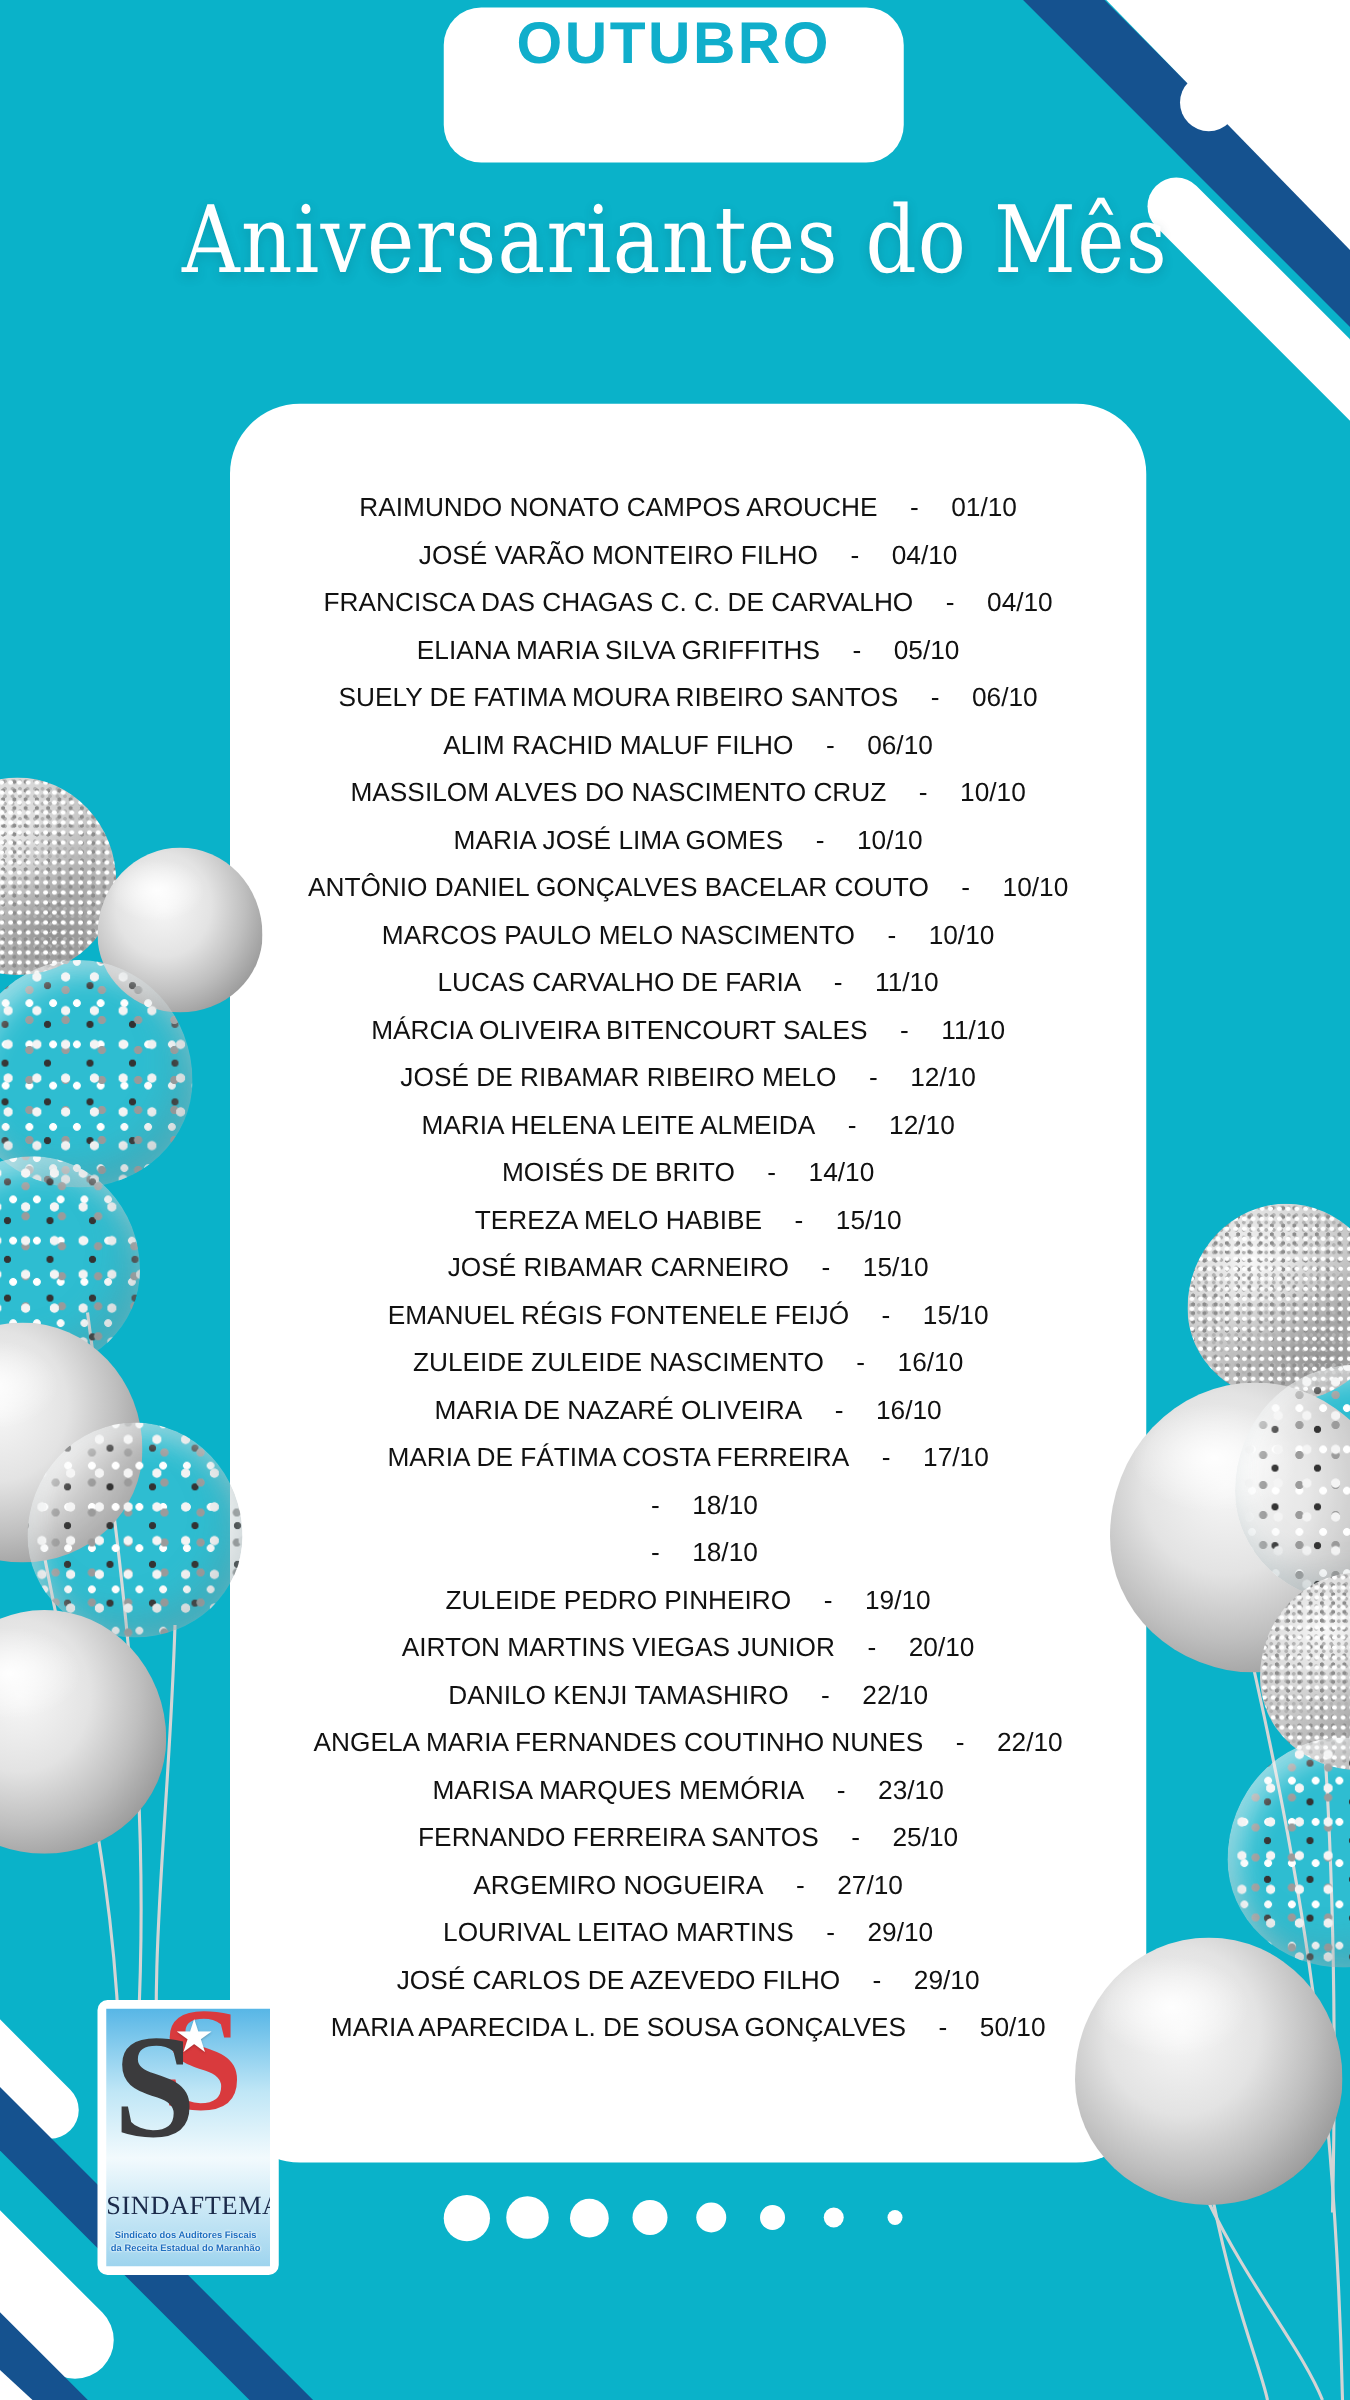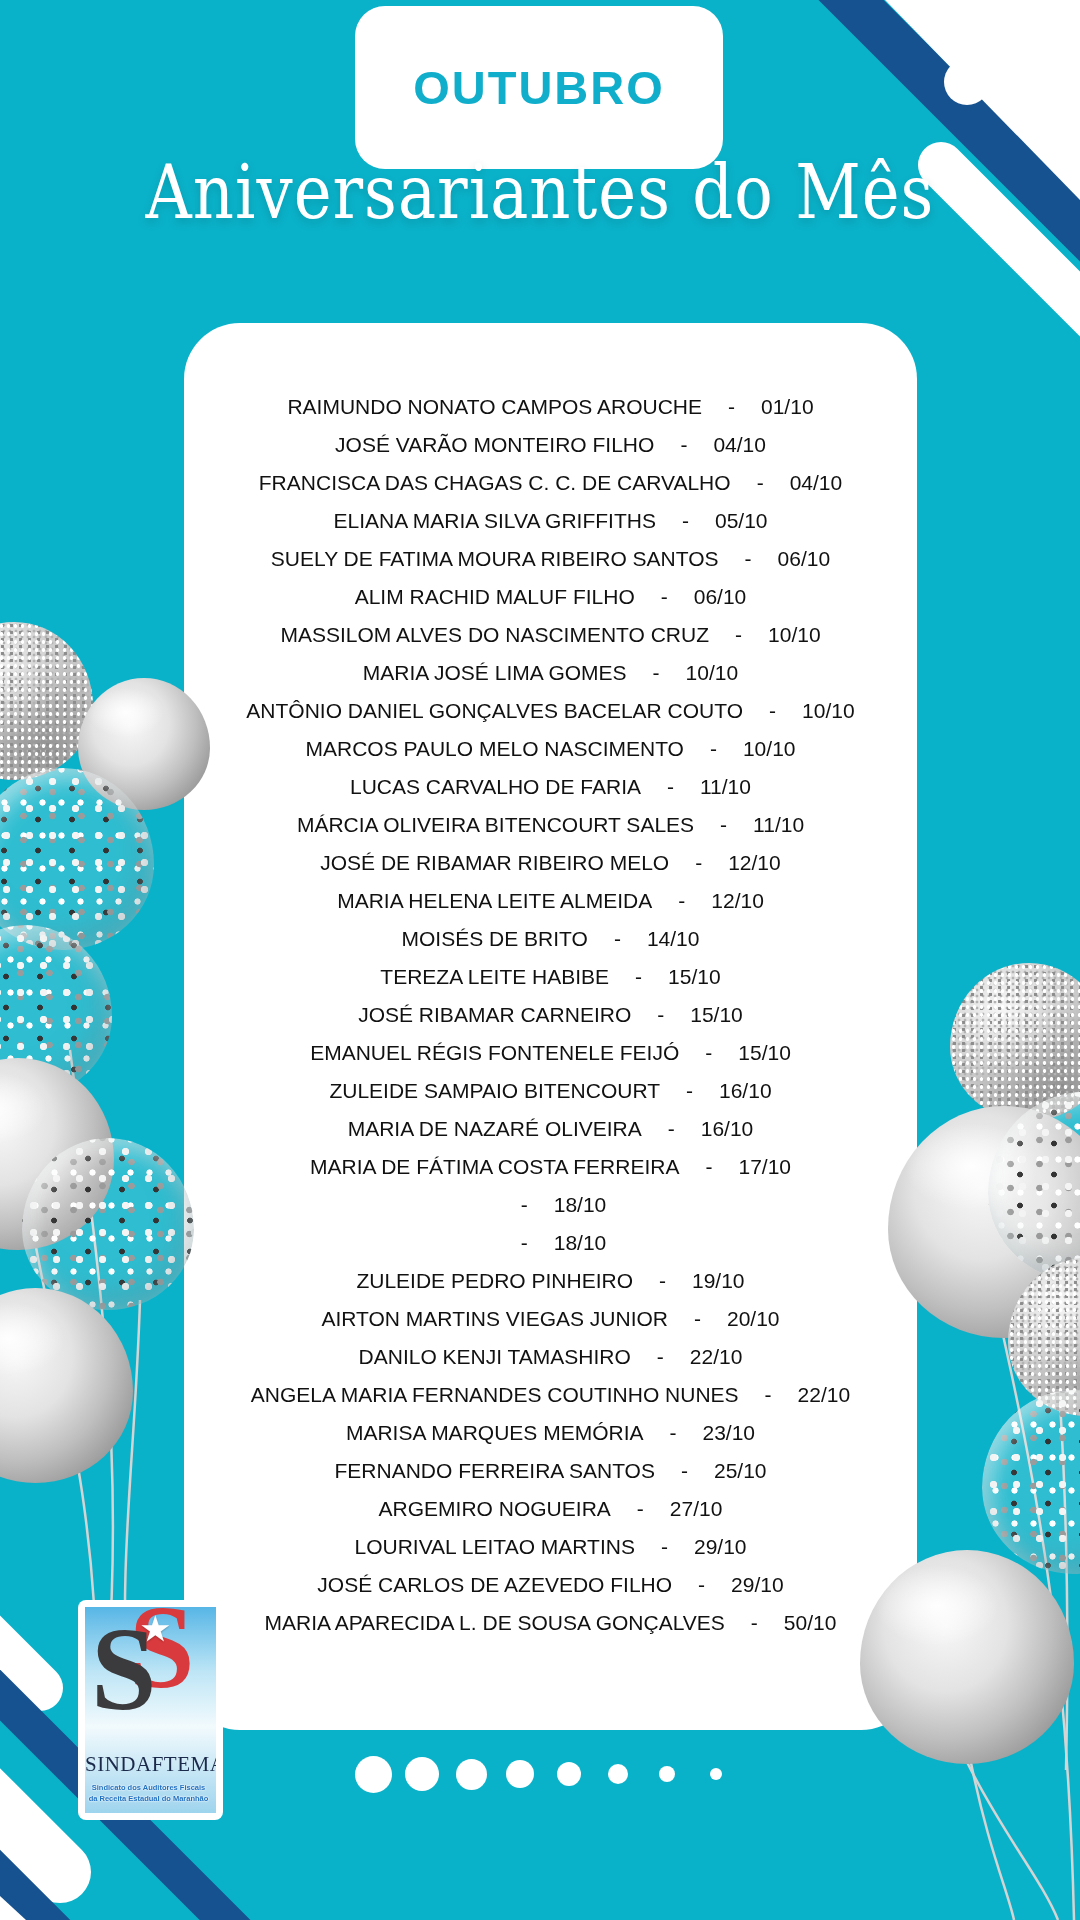--- a/index.html
+++ b/index.html
@@ -11,23 +11,23 @@
   html,body{margin:0;padding:0;background:#888;}
   .canvas{
     position:relative;width:1080px;height:1920px;margin:0 auto;
     background:var(--teal);overflow:hidden;
     font-family:"Liberation Sans",sans-serif;
   }
   .deco{position:absolute;left:0;top:0;z-index:1;pointer-events:none;}
 
   
   .month-box{
-    position:absolute;left:355px;top:6px;width:368px;height:163px;
+    position:absolute;left:355px;top:6px;width:368px;height:124px;
     background:#ffffff;border-radius:30px;z-index:2;
-    display:flex;align-items:center;justify-content:center;
+    display:flex;align-items:flex-start;justify-content:center;
   }
   .month-box span{
     color:var(--month-color);font-weight:bold;font-size:47px;letter-spacing:2px;
   }
 
   
   .page-title{
     position:absolute;left:0;right:0;top:150px;z-index:2;margin:0;
     text-align:center;color:#ffffff;font-weight:normal;
     font-family:"DejaVu Serif",serif;font-size:64px;letter-spacing:1px;
@@ -211,36 +211,36 @@
           <span>MARIA HELENA LEITE ALMEIDA</span>
           <span class="sep">-</span>
           <span>12/10</span>
         </div>
         <div class="row">
           <span>MOISÉS DE BRITO</span>
           <span class="sep">-</span>
           <span>14/10</span>
         </div>
         <div class="row">
-          <span>TEREZA LEITE HABIBE</span>
+          <span>TEREZA MELO HABIBE</span>
           <span class="sep">-</span>
           <span>15/10</span>
         </div>
         <div class="row">
           <span>JOSÉ RIBAMAR CARNEIRO</span>
           <span class="sep">-</span>
           <span>15/10</span>
         </div>
         <div class="row">
           <span>EMANUEL RÉGIS FONTENELE FEIJÓ</span>
           <span class="sep">-</span>
           <span>15/10</span>
         </div>
         <div class="row">
-          <span>ZULEIDE SAMPAIO BITENCOURT</span>
+          <span>ZULEIDE ZULEIDE NASCIMENTO</span>
           <span class="sep">-</span>
           <span>16/10</span>
         </div>
         <div class="row">
           <span>MARIA DE NAZARÉ OLIVEIRA</span>
           <span class="sep">-</span>
           <span>16/10</span>
         </div>
         <div class="row">
           <span>MARIA DE FÁTIMA COSTA FERREIRA</span>

